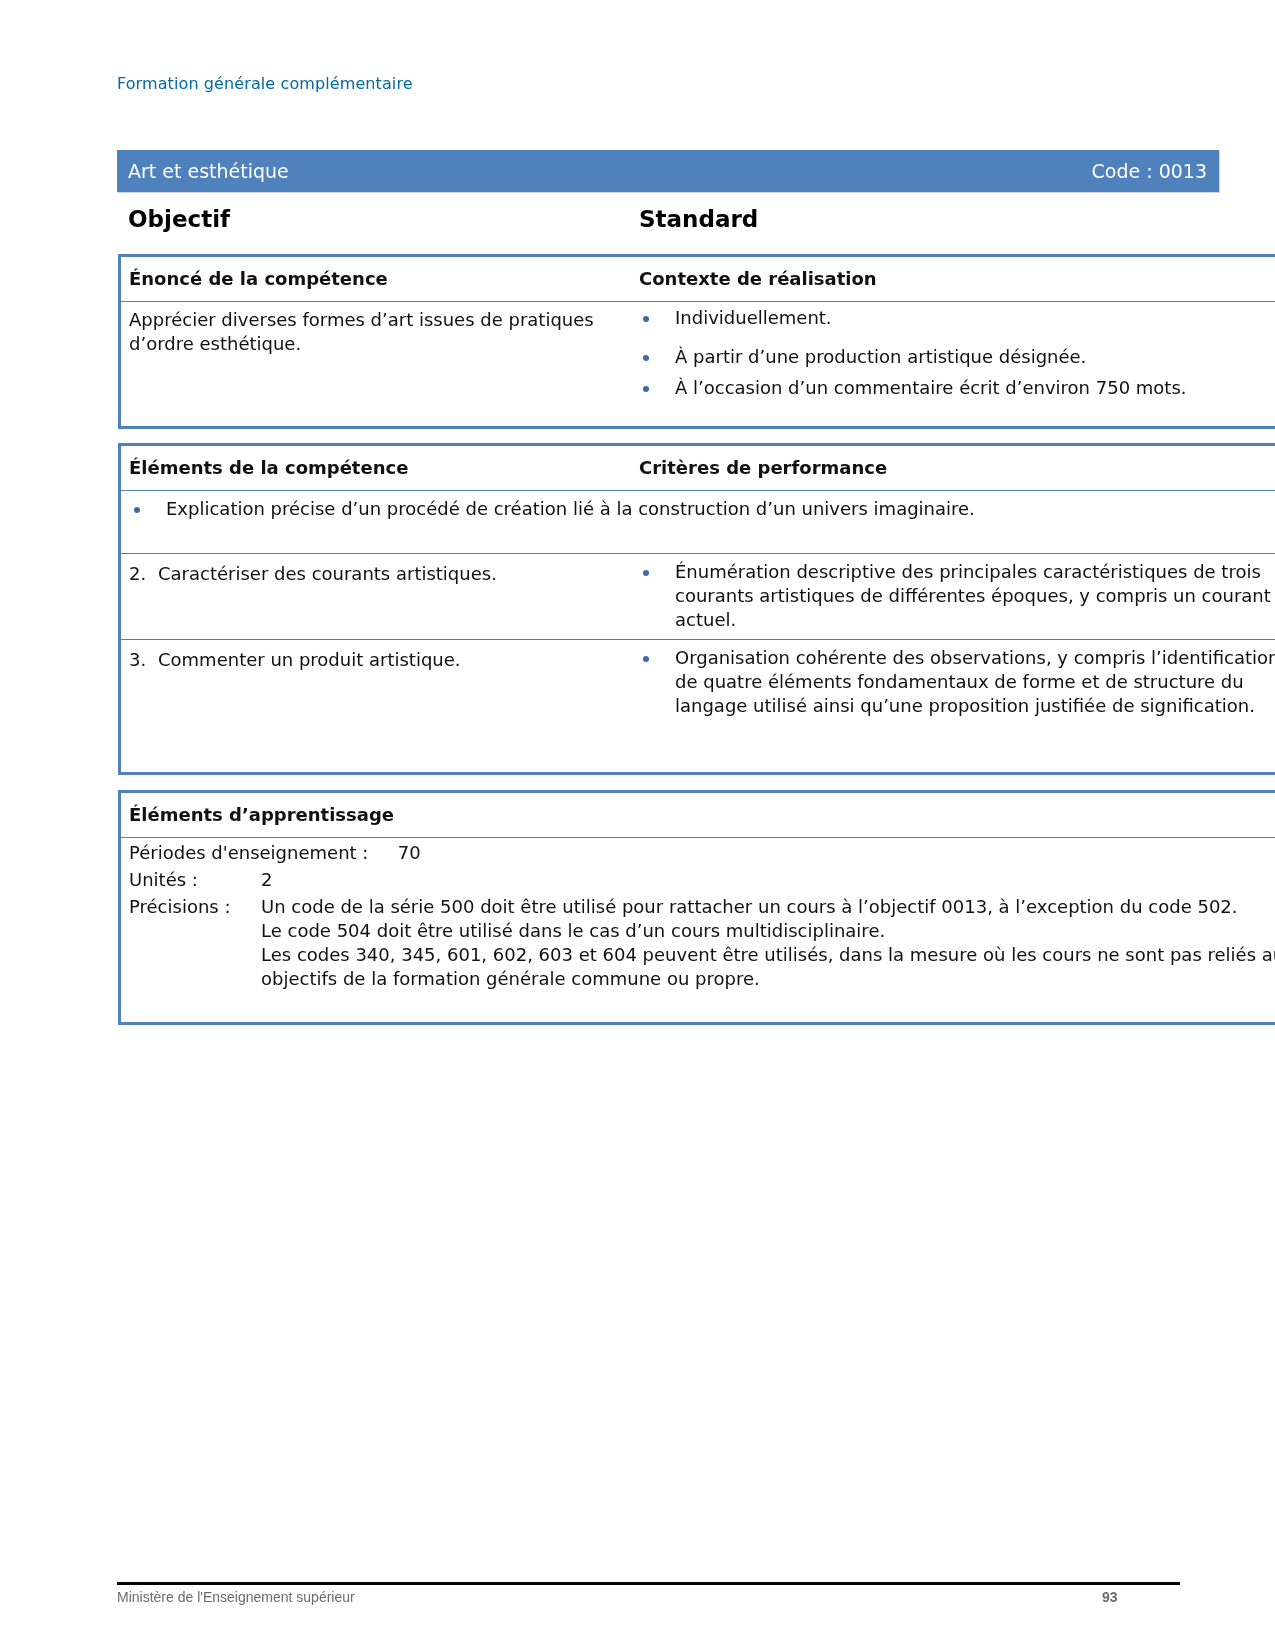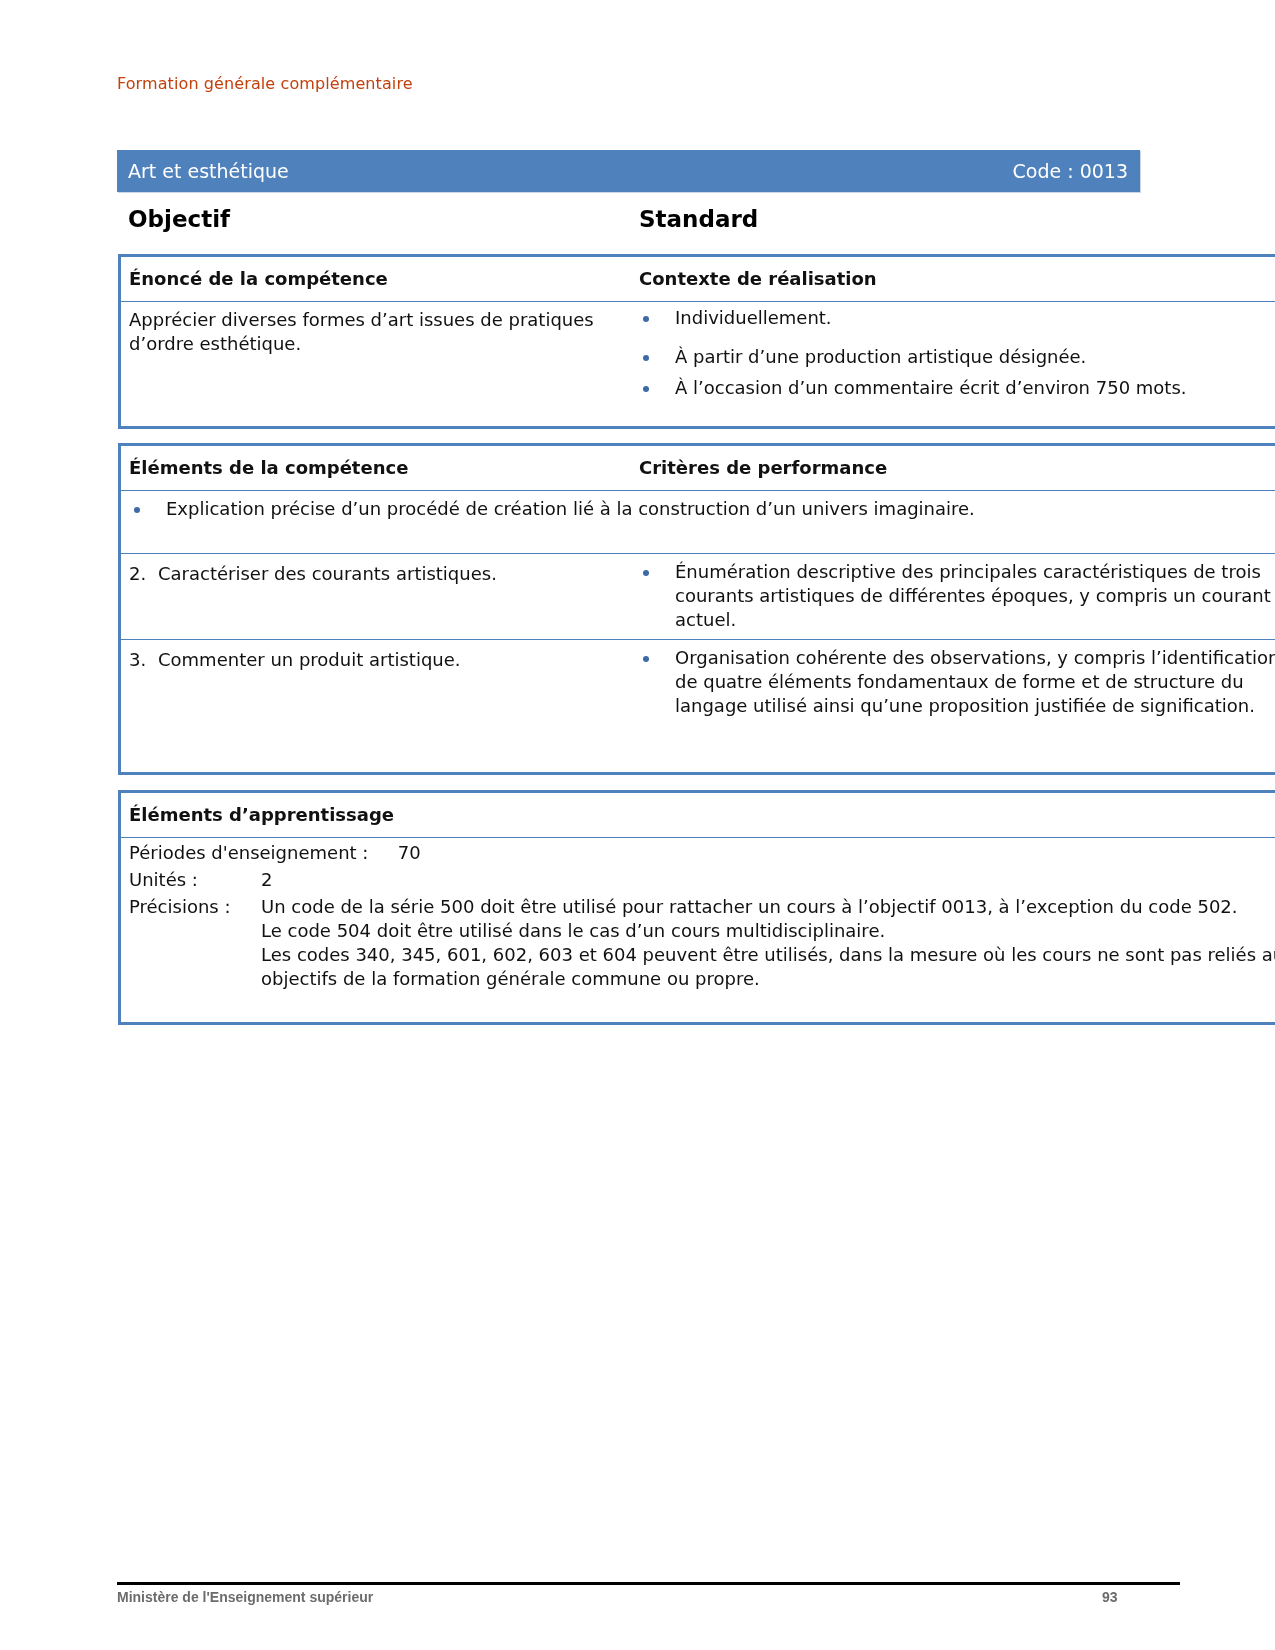--- a/index.html
+++ b/index.html
@@ -2,24 +2,24 @@
 <html><head>
 <meta charset="utf-8">
 <style>
   html, body { margin: 0; padding: 0; background: #ffffff; }
   body {
     width: 1275px; height: 1650px; position: relative; overflow: hidden;
     font-family: "DejaVu Sans", sans-serif; color: #111111;
   }
   .running-head {
     position: absolute; left: 117px; top: 74px;
-    font-size: 16px; color: #c2410c; letter-spacing: 0.1px;
+    font-size: 16px; color: #0369a1; letter-spacing: 0.1px;
   }
   .title-bar {
-    position: absolute; left: 117px; top: 150px; width: 1023px; height: 42px;
+    position: absolute; left: 117px; top: 150px; width: 1102px; height: 42px;
     background: #4f81bd; color: #ffffff; font-size: 19px;
     display: flex; align-items: center; justify-content: space-between;
     box-sizing: border-box; padding: 0 12px 0 11px;
     box-shadow: 1px 1px 0 #c9d6e8;
   }
   .col-headings {
     position: absolute; left: 117px; top: 206px; width: 1023px; height: 34px;
     font-size: 23px; font-weight: bold; color: #000000;
   }
   .col-headings .h-left { position: absolute; left: 11px; top: 0; }
@@ -42,21 +42,21 @@
     content: ""; position: absolute; left: 4px; top: 10px;
     width: 6px; height: 6px; border-radius: 50%; background: #3d6ba5;
   }
   .num { display: inline-block; width: 29px; }
 
   .act-table td { padding: 0; vertical-align: top; font-size: 18px; line-height: 24px; }
   .footer-line {
     position: absolute; left: 117px; top: 1582px; width: 1063px; height: 3px; background: #000;
   }
   .footer-left {
-    position: absolute; left: 117px; top: 1589px; font-size: 14px; font-weight: bold; color: #6b6b6b;
+    position: absolute; left: 117px; top: 1589px; font-size: 14px; font-weight: normal; color: #6b6b6b;
     font-family: "Liberation Sans", sans-serif;
   }
   .footer-right {
     position: absolute; left: 1102px; top: 1589px; font-size: 14px; font-weight: bold; color: #6b6b6b;
     font-family: "Liberation Sans", sans-serif;
   }
 </style>
 </head>
 <body>
 

